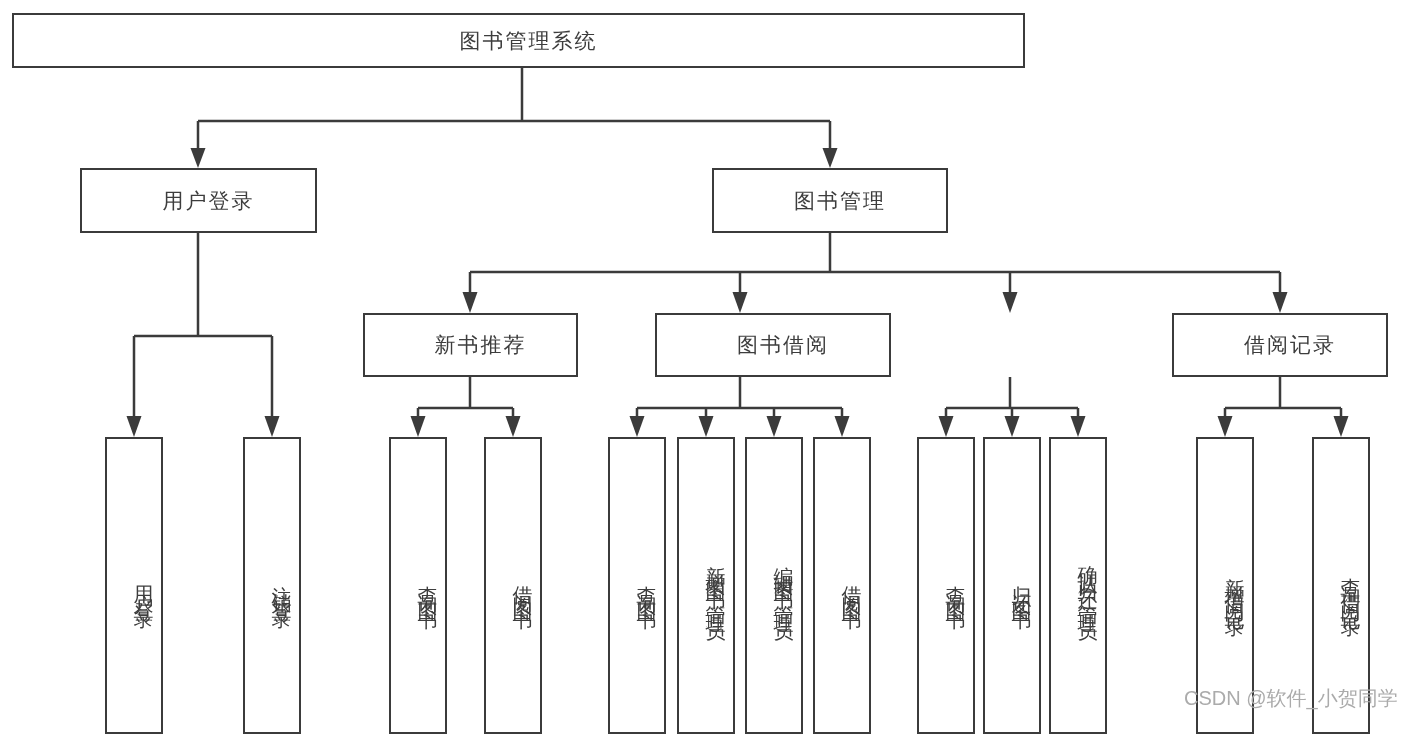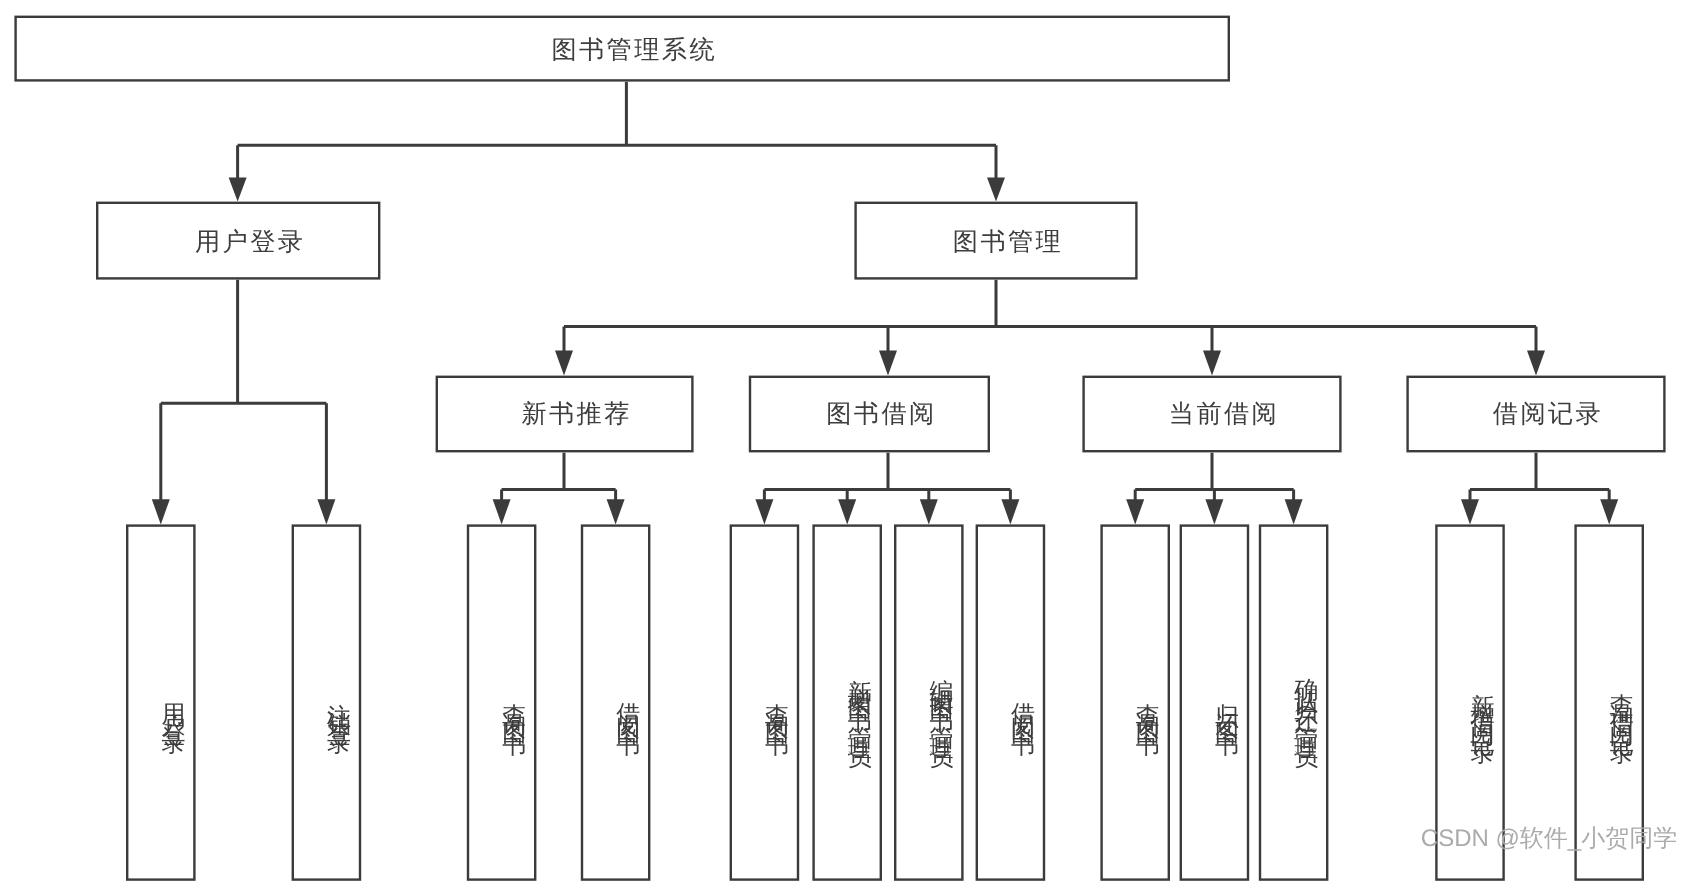--- a/index.html
+++ b/index.html
@@ -103,25 +103,22 @@
   <div class="box hbox" style="left:80px;top:168px;width:237px;height:65px">
     <span>用户登录</span>
   </div>
   <div class="box hbox" style="left:712px;top:168px;width:236px;height:65px">
     <span>图书管理</span>
   </div>
 
   <div class="box hbox" style="left:363px;top:313px;width:215px;height:64px">
     <span>新书推荐</span>
   </div>
-  <div class="box hbox" style="left:624px;top:313px;width:201px;height:64px">
+  <div class="box hbox" style="left:655px;top:313px;width:236px;height:64px">
     <span>图书借阅</span>
-  </div>
-  <div class="box hbox" style="left:902px;top:313px;width:216px;height:64px">
-    <span>当前借阅</span>
   </div>
   <div class="box hbox" style="left:1172px;top:313px;width:216px;height:64px">
     <span>借阅记录</span>
   </div>
 
   <div class="box leaf" style="left:105px;top:437px;width:58px;height:297px">
     <span>用户登录</span>
   </div>
   <div class="box leaf" style="left:243px;top:437px;width:58px;height:297px">
     <span>注销登录</span>

